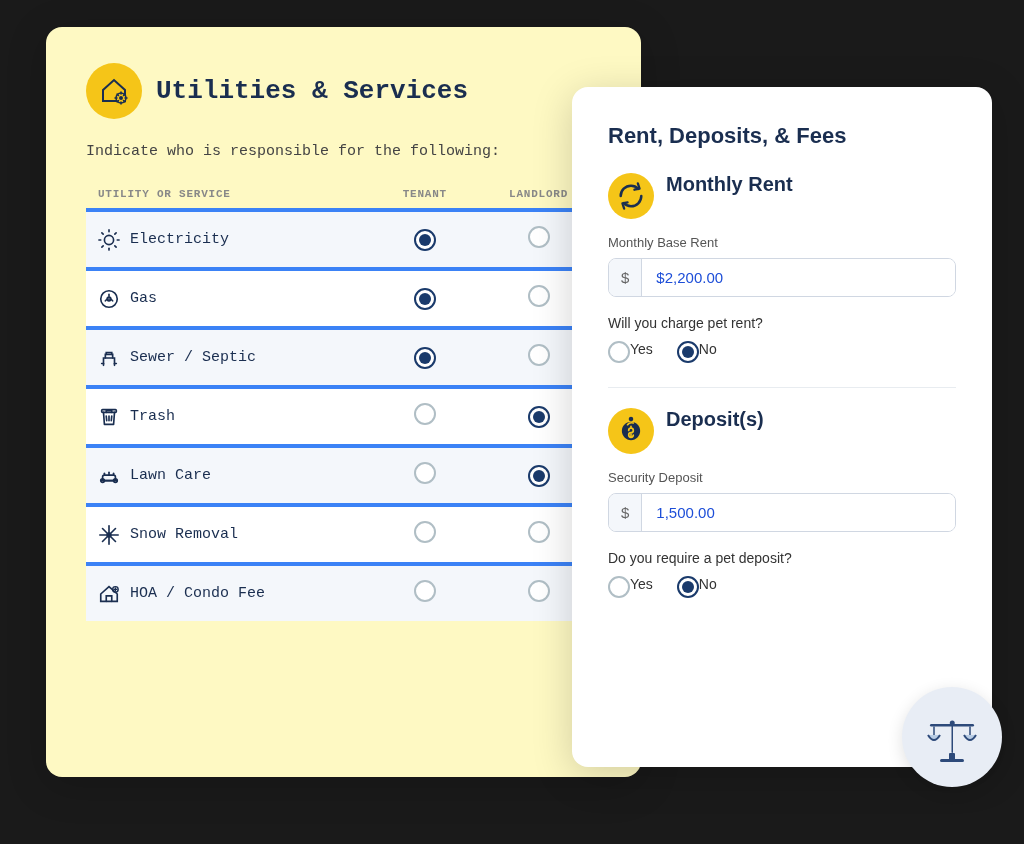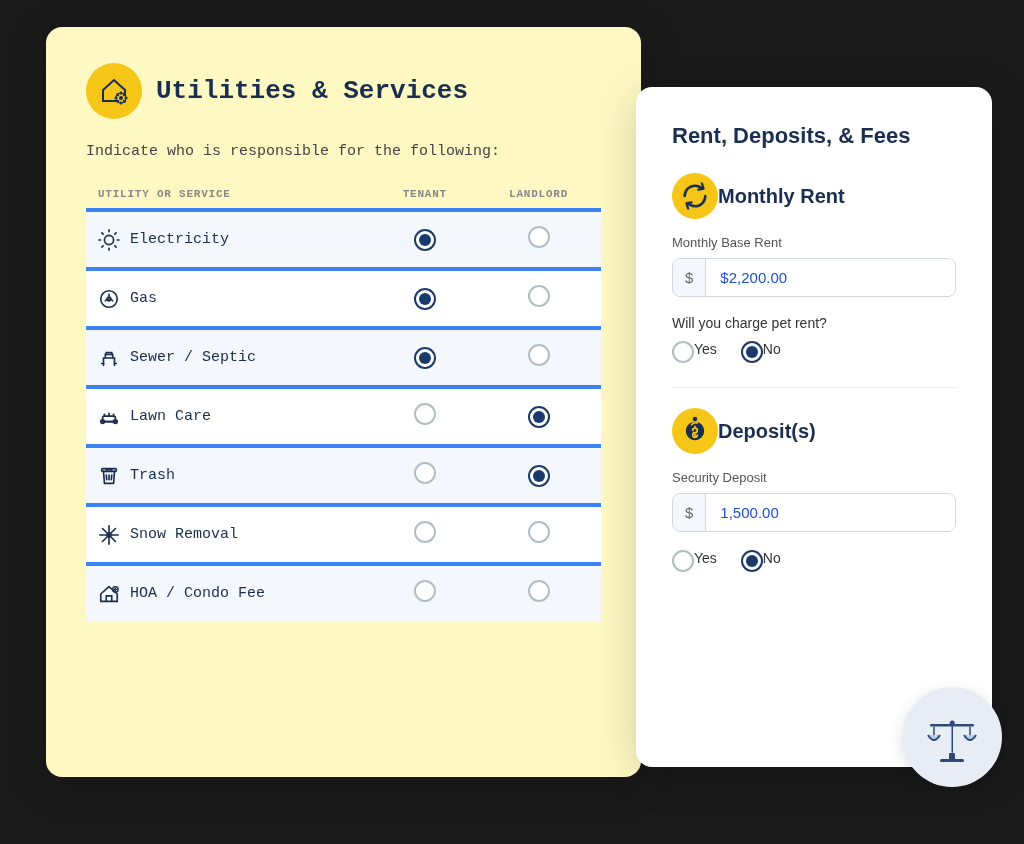--- a/index.html
+++ b/index.html
@@ -130,37 +130,37 @@
       height: 12px;
       border-radius: 50%;
       background: #1a3a6b;
     }
 
     
     .right-card {
       position: absolute;
       right: 0;
       top: 60px;
-      width: 356px;
+      width: 420px;
       min-height: 680px;
       background: #fff;
       border-radius: 16px;
       box-shadow: 0 8px 40px rgba(0,0,0,0.18);
       padding: 36px 36px 36px 36px;
       z-index: 2;
     }
     .right-card-title {
       font-size: 22px;
       font-weight: 700;
       color: #1a2e50;
       margin-bottom: 24px;
     }
     .section-header {
       display: flex;
-      align-items: center;
+      gap: 12px;
       margin-bottom: 16px;
     }
     .section-title {
       font-size: 20px;
       font-weight: 700;
       color: #1a2e50;
     }
     .field-label {
       font-size: 13px;
       color: #555;
@@ -319,50 +319,50 @@
       <span>Sewer / Septic</span>
     </div>
             </td>
             <td><div class="radio-btn selected"></div></td>
             <td><div class="radio-btn "></div></td>
           </tr>
           <tr>
             <td>
               <div class="utility-name">
       <span style="color:#1a2e50;display:inline-flex;">
+                  <svg viewBox="0 0 24 24" fill="none" stroke="currentColor" stroke-width="1.8" stroke-linecap="round" stroke-linejoin="round">
+                    <rect x="4" y="4" width="16" height="3" rx="1"></rect>
+                    <path d="M6 7l1 13h10l1-13"></path>
+                    <path d="M9 7V5h6v2"></path>
+                    <line x1="9" y1="11" x2="9.5" y2="16"></line>
+                    <line x1="12" y1="11" x2="12" y2="16"></line>
+                    <line x1="15" y1="11" x2="14.5" y2="16"></line>
+                  </svg>
+                </span>
+      <span>Trash</span>
+    </div>
+            </td>
+            <td><div class="radio-btn "></div></td>
+            <td><div class="radio-btn selected"></div></td>
+          </tr>
+          <tr>
+            <td>
+              <div class="utility-name">
+      <span style="color:#1a2e50;display:inline-flex;">
                   <svg viewBox="0 0 24 24" fill="none" stroke="currentColor" stroke-width="1.8" stroke-linecap="round">
                     <path d="M3 17h18"></path>
                     <rect x="5" y="11" width="14" height="6" rx="2"></rect>
                     <path d="M7 11V9"></path>
                     <path d="M17 11V9"></path>
                     <path d="M12 11V8"></path>
                     <circle cx="5" cy="17" r="2"></circle>
                     <circle cx="19" cy="17" r="2"></circle>
                   </svg>
                 </span>
       <span>Lawn Care</span>
-    </div>
-            </td>
-            <td><div class="radio-btn "></div></td>
-            <td><div class="radio-btn selected"></div></td>
-          </tr>
-          <tr>
-            <td>
-              <div class="utility-name">
-      <span style="color:#1a2e50;display:inline-flex;">
-                  <svg viewBox="0 0 24 24" fill="none" stroke="currentColor" stroke-width="1.8" stroke-linecap="round" stroke-linejoin="round">
-                    <rect x="4" y="4" width="16" height="3" rx="1"></rect>
-                    <path d="M6 7l1 13h10l1-13"></path>
-                    <path d="M9 7V5h6v2"></path>
-                    <line x1="9" y1="11" x2="9.5" y2="16"></line>
-                    <line x1="12" y1="11" x2="12" y2="16"></line>
-                    <line x1="15" y1="11" x2="14.5" y2="16"></line>
-                  </svg>
-                </span>
-      <span>Trash</span>
     </div>
             </td>
             <td><div class="radio-btn "></div></td>
             <td><div class="radio-btn selected"></div></td>
           </tr>
           <tr>
             <td>
               <div class="utility-name">
       <span style="color:#1a2e50;display:inline-flex;">
                   <svg viewBox="0 0 24 24" fill="none" stroke="currentColor" stroke-width="1.8" stroke-linecap="round">
@@ -446,20 +446,21 @@
       </div>
       <span class="section-title">Deposit(s)</span>
     </div>
 
     <p class="field-label">Security Deposit</p>
     <div class="input-with-prefix">
       <span class="input-prefix">$</span>
       <input class="input-value" type="text" value="1,500.00" style="">
     </div>
 
+    <p class="question-label">Do you require a pet deposit?</p>
     <div class="radio-group">
       <label class="radio-option">
         <div class="radio-btn"></div>
         <span>Yes</span>
       </label>
       <label class="radio-option">
         <div class="radio-btn selected"></div>
         <span>No</span>
       </label>
     </div>

